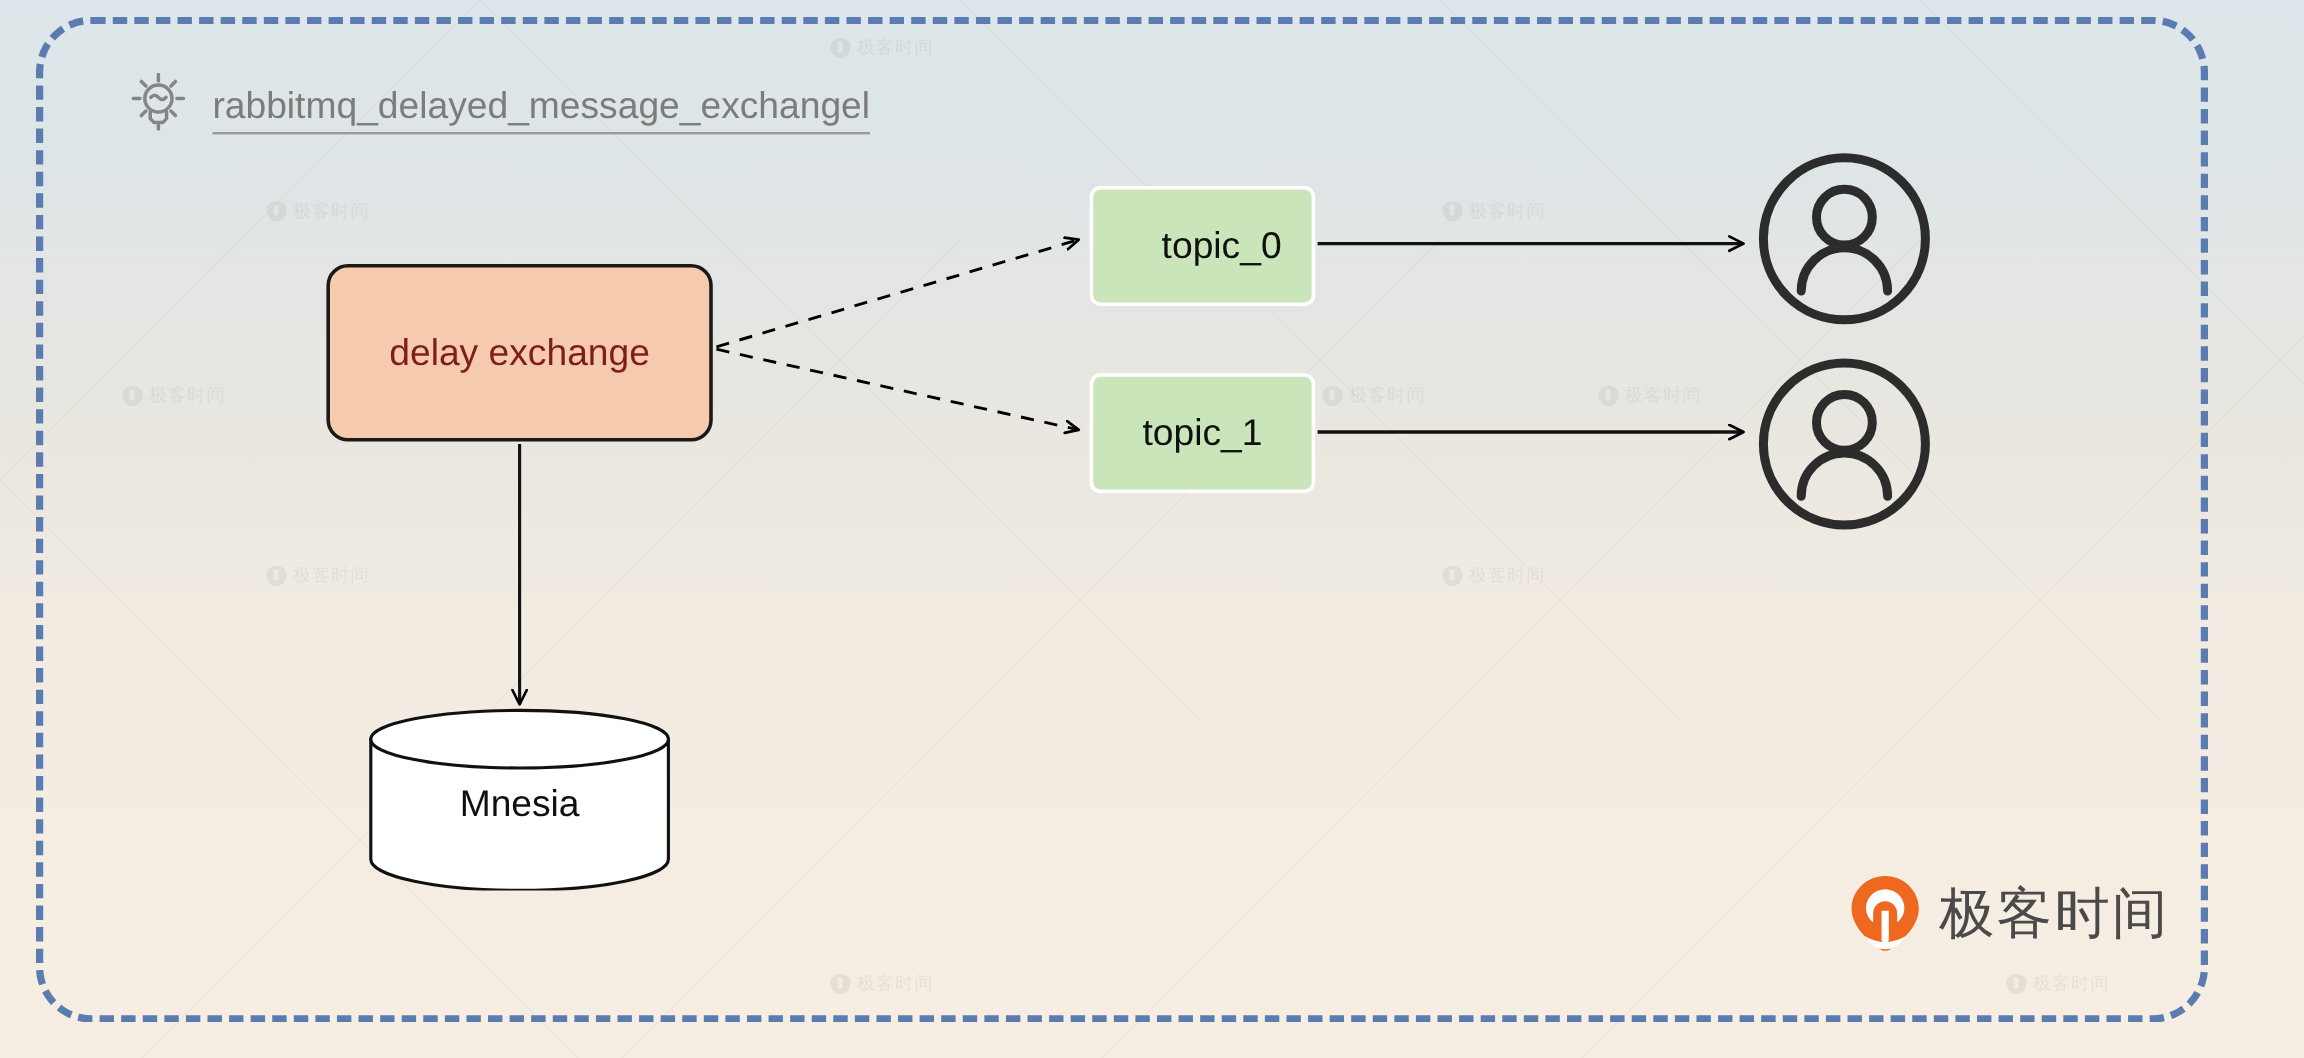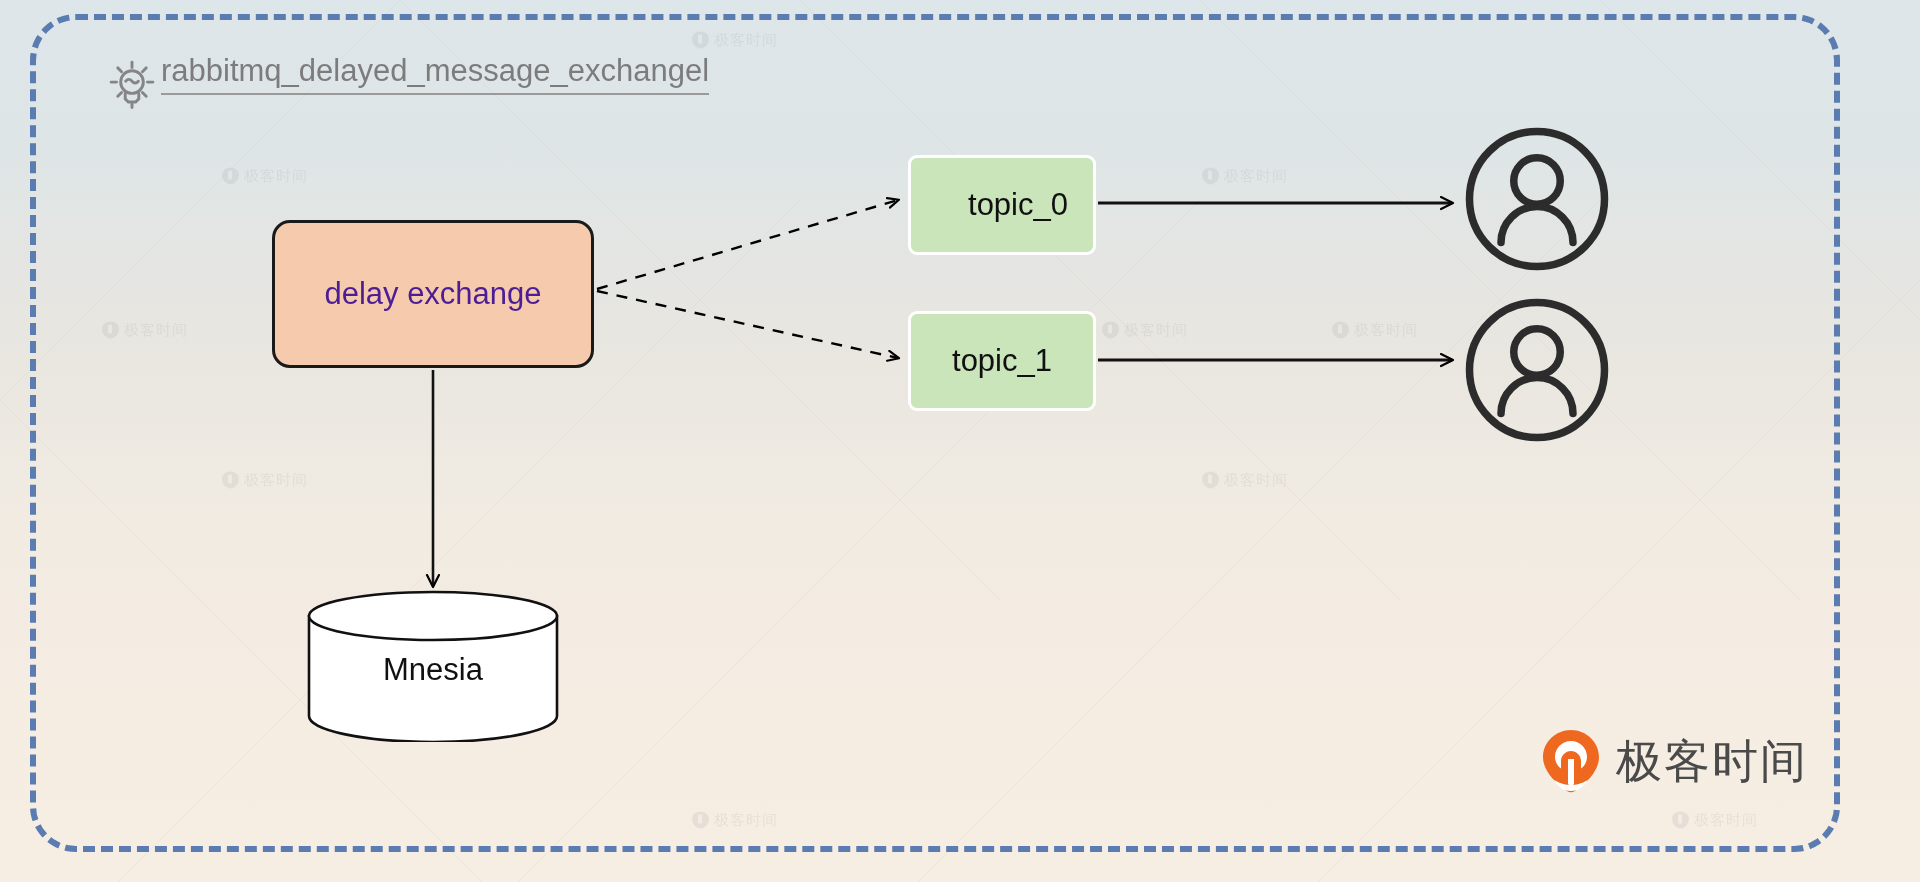--- a/index.html
+++ b/index.html
@@ -87,22 +87,22 @@
     box-sizing: border-box;
     z-index: 2;
   }
 
   
   .title-row {
     position: absolute;
     left: 103px;
     top: 54px;
     display: flex;
-    align-items: flex-start;
-    gap: 0;
+    align-items: flex-end;
+    gap: 16px;
     z-index: 6;
   }
   .bulb-icon {
     width: 58px;
     height: 58px;
     flex: 0 0 58px;
   }
   .title-text {
     font-size: 31px;
     color: #7c7c7c;
@@ -127,21 +127,21 @@
     left: 272px;
     top: 220px;
     width: 322px;
     height: 148px;
     background: #f6cbad;
     border: 3px solid #1a1a1a;
     border-radius: 18px;
   }
   .exchange-box .label {
     font-size: 31px;
-    color: #4c1d95;
+    color: #7f1d1d;
   }
 
   .topic-box {
     width: 188px;
     height: 100px;
     background: #cbe5bb;
     border: 3px solid #ffffff;
     border-radius: 9px;
   }
   .topic-box .label {

